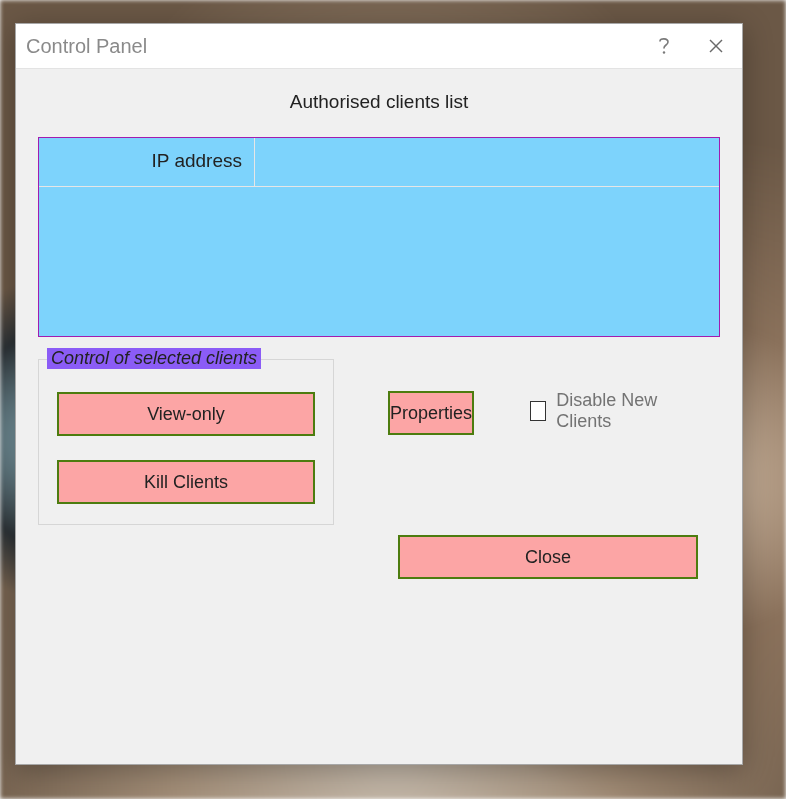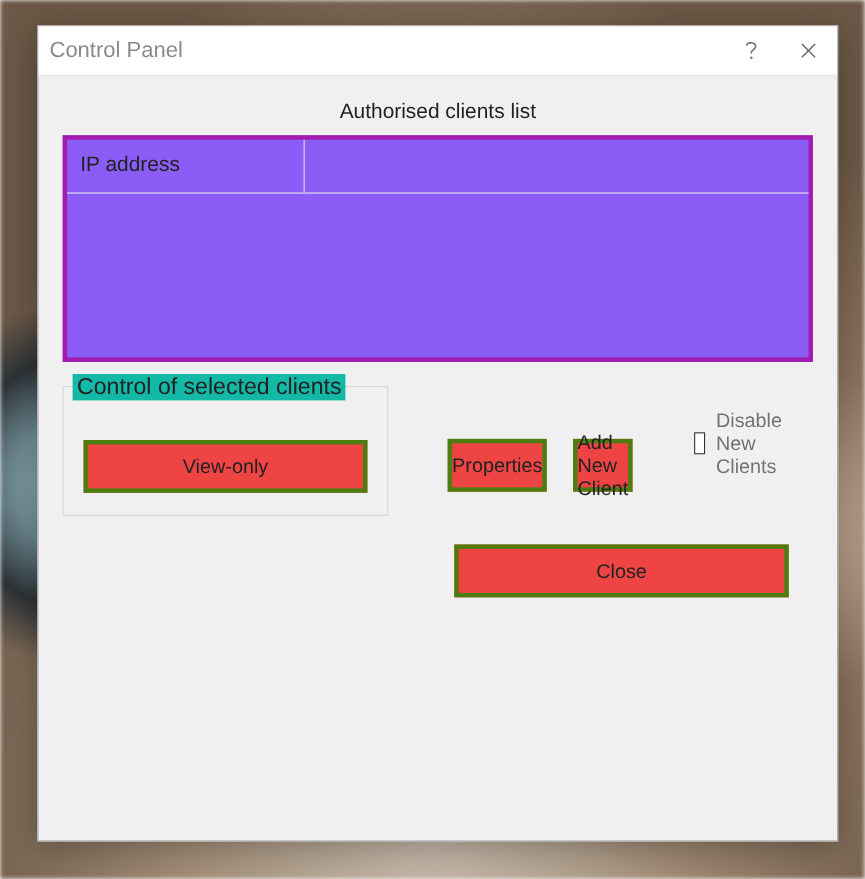--- a/index.html
+++ b/index.html
@@ -16,21 +16,21 @@
     inset: 0;
     background:
       radial-gradient(circle at 10% 55%, #a9c2c9 0%, #6e8a93 8%, #2c3236 14%, transparent 20%),
       radial-gradient(circle at 90% 60%, #cdb7a0 0%, #8a715b 18%, transparent 40%),
       radial-gradient(ellipse at 50% 90%, #c7bcae 0%, #a28d77 40%, #6b5846 80%),
       linear-gradient(#b7a895, #8a7866);
     filter: blur(2px);
   }
   .window {
     position: absolute;
-    left: 34px;
+    left: 15px;
     top: 23px;
     width: 726px;
     height: 740px;
     background: #f0f0f0;
     border: 1px solid #a7a7a7;
     box-shadow: 0 6px 28px rgba(0,0,0,0.30);
     display: flex;
     flex-direction: column;
   }
   .titlebar {
@@ -59,28 +59,29 @@
     flex: 1;
     padding: 22px 22px 10px 22px;
     box-sizing: border-box;
     display: flex;
     flex-direction: column;
   }
   .list-label {
     text-align: center;
     font-size: 19px;
     color: #222;
-    margin-bottom: 10px;
+    margin-bottom: 24px;
   }
   .listview {
-    border: 4px solid #a21caf;
-    background: #8b5cf6;
+    border: 1px solid #a21caf;
+    background: #7dd3fc;
     height: 198px;
     display: flex;
     flex-direction: column;
+    text-align: right;
   }
   .lv-header {
     display: flex;
     height: 48px;
     border-bottom: 1px solid #e6e6e6;
   }
   .lv-col {
     padding: 12px 12px;
     font-size: 19px;
     color: #222;
@@ -103,44 +104,44 @@
     width: 296px;
     box-sizing: border-box;
     display: flex;
     flex-direction: column;
     gap: 24px;
   }
   .groupbox-legend {
     position: absolute;
     top: -12px;
     left: 8px;
-    background: #14b8a6;
+    background: #8b5cf6;
     padding: 0 4px;
-    font-size: 21px;
-    color: #222;
+    font-size: 18px;
+    color: #222;
+    font-style: italic;
   }
   .right-col {
     padding-top: 32px;
     display: flex;
     flex-direction: row;
     gap: 24px;
     width: 296px;
   }
   .btn {
     height: 40px;
-    background: #ef4444;
-    border: 4px solid #4d7c0f;
+    background: #fca5a5;
+    border: 2px solid #4d7c0f;
     font-size: 18px;
     color: #222;
     display: flex;
     align-items: center;
     justify-content: center;
     cursor: default;
     user-select: none;
-    margin-top: 16px;
   }
   .checkbox-row {
     display: flex;
     align-items: center;
     gap: 10px;
     height: 40px;
     font-size: 18px;
     color: #737373;
     padding-left: 32px;
   }
@@ -192,25 +193,25 @@
         <div class="lv-col c1">IP address</div>
         <div class="lv-col c3"></div>
       </div>
     </div>
 
     <div class="lower">
 
       <div class="groupbox">
         <div class="groupbox-legend">Control of selected clients</div>
         <div class="btn">View-only</div>
+        <div class="btn">Kill Clients</div>
       </div>
 
       <div class="right-col">
         <div class="btn">Properties</div>
-        <div class="btn">Add New Client</div>
         <div class="checkbox-row">
           <div class="checkbox-box"></div>
           <span>Disable New Clients</span>
         </div>
       </div>
 
     </div>
 
     <div class="close-row">
       <div class="btn">Close</div>

